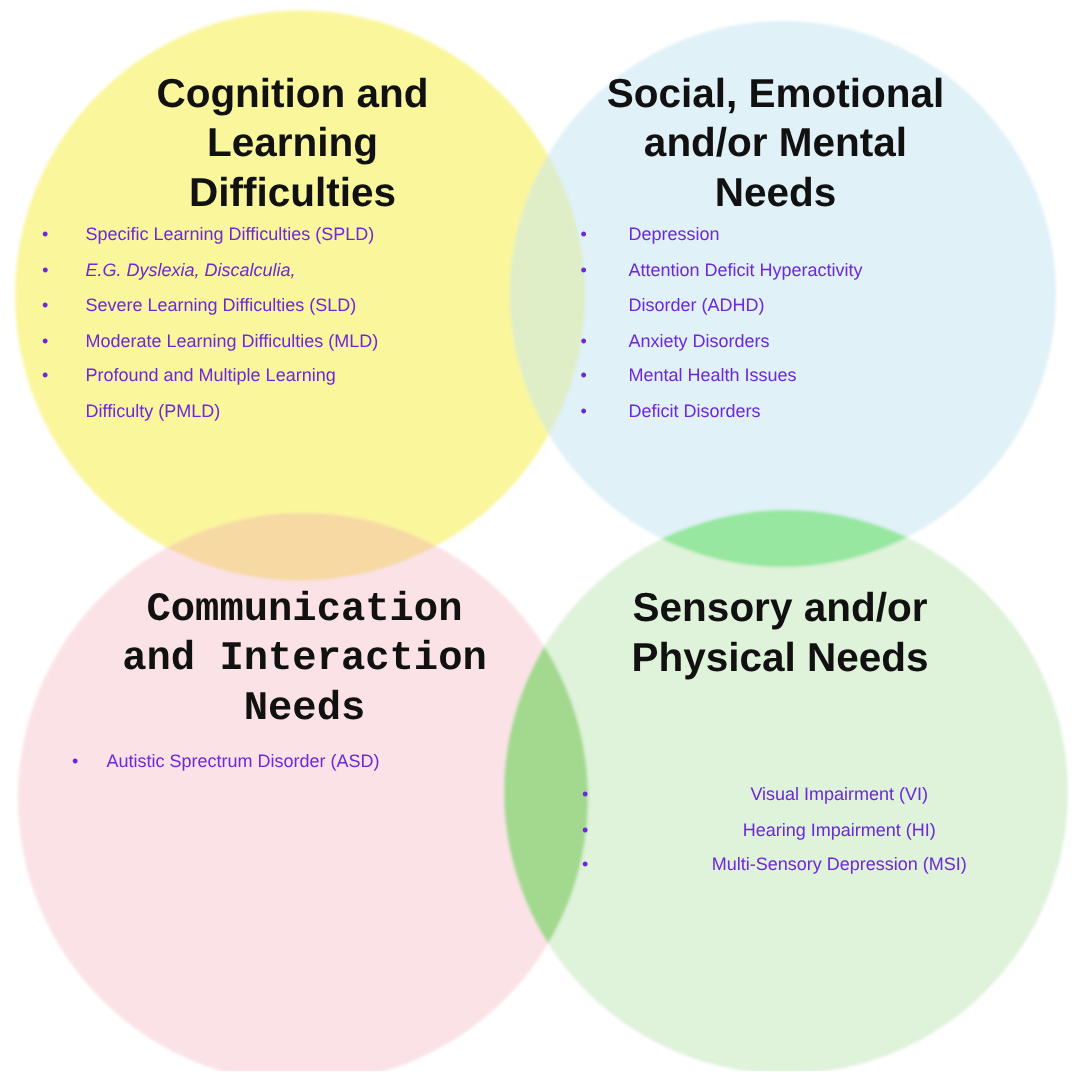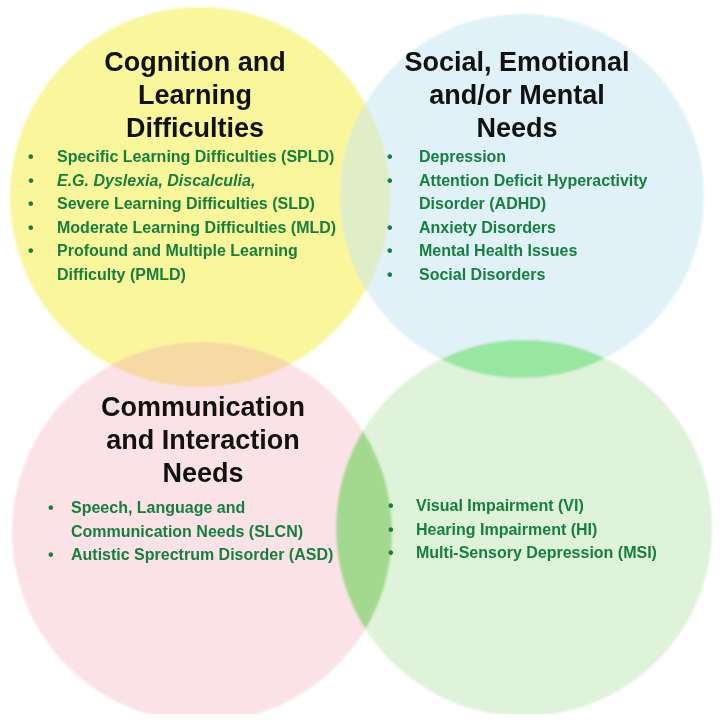--- a/index.html
+++ b/index.html
@@ -27,24 +27,23 @@
     font-weight: bold;
     font-size: 27px;
     line-height: 33px;
     color: #111111;
   }
   .bullets {
     position: absolute;
     margin: 0;
     padding: 0;
     list-style: none;
-    font-size: 16px;
+    font-size: 12px;
     line-height: 23.6px;
-    color: #15803d;
-    font-weight: bold;
+    color: #6d28d9;
   }
   .bullets li {
     position: relative;
     white-space: pre-line;
   }
   .bullets li::before {
     content: "\2022";
     position: absolute;
     left: 8px;
     top: 0;
@@ -53,26 +52,26 @@
 
   
   .t-cog { left: 35px;  top: 46px;  width: 320px; }
   .l-cog { left: 20px;  top: 145px; width: 345px; }
   .l-cog li { padding-left: 37px; }
 
   .t-soc { left: 367px; top: 46px;  width: 300px; }
   .l-soc { left: 379px; top: 145px; width: 315px; }
   .l-soc li { padding-left: 40px; }
 
-  .t-com { left: 45px;  top: 391px; width: 316px; }
+  .t-com { left: 45px;  top: 391px; width: 316px; font-family: Liberation Mono, monospace; }
   .l-com { left: 40px;  top: 496px; width: 330px; }
   .l-com li { padding-left: 31px; }
 
   .t-sen { left: 370px; top: 389px; width: 300px; }
-  .l-sen { left: 378px; top: 494px; width: 325px; }
+  .l-sen { left: 378px; top: 518px; width: 325px; text-align: center; }
   .l-sen li { padding-left: 38px; }
   .l-sen li::before { left: 10px; }
 </style>
 </head>
 <body>
 
 <div id="canvas">
 
   <svg id="venn" width="720" height="723" viewBox="0 0 720 723">
     <defs>
@@ -123,31 +122,31 @@
 
   <div class="section-title t-soc">Social, Emotional
 and/or Mental
 Needs</div>
   <ul class="bullets l-soc">
     <li>Depression</li>
     <li>Attention Deficit Hyperactivity
 Disorder (ADHD)</li>
     <li>Anxiety Disorders</li>
     <li>Mental Health Issues</li>
-    <li>Social Disorders</li>
+    <li>Deficit Disorders</li>
   </ul>
 
   <div class="section-title t-com">Communication
 and Interaction
 Needs</div>
   <ul class="bullets l-com">
-    <li>Speech, Language and
-Communication Needs (SLCN)</li>
     <li>Autistic Sprectrum Disorder (ASD)</li>
   </ul>
 
+  <div class="section-title t-sen">Sensory and/or
+Physical Needs</div>
   <ul class="bullets l-sen">
     <li>Visual Impairment (VI)</li>
     <li>Hearing Impairment (HI)</li>
     <li>Multi-Sensory Depression (MSI)</li>
   </ul>
 
 </div>
 
 </body></html>

